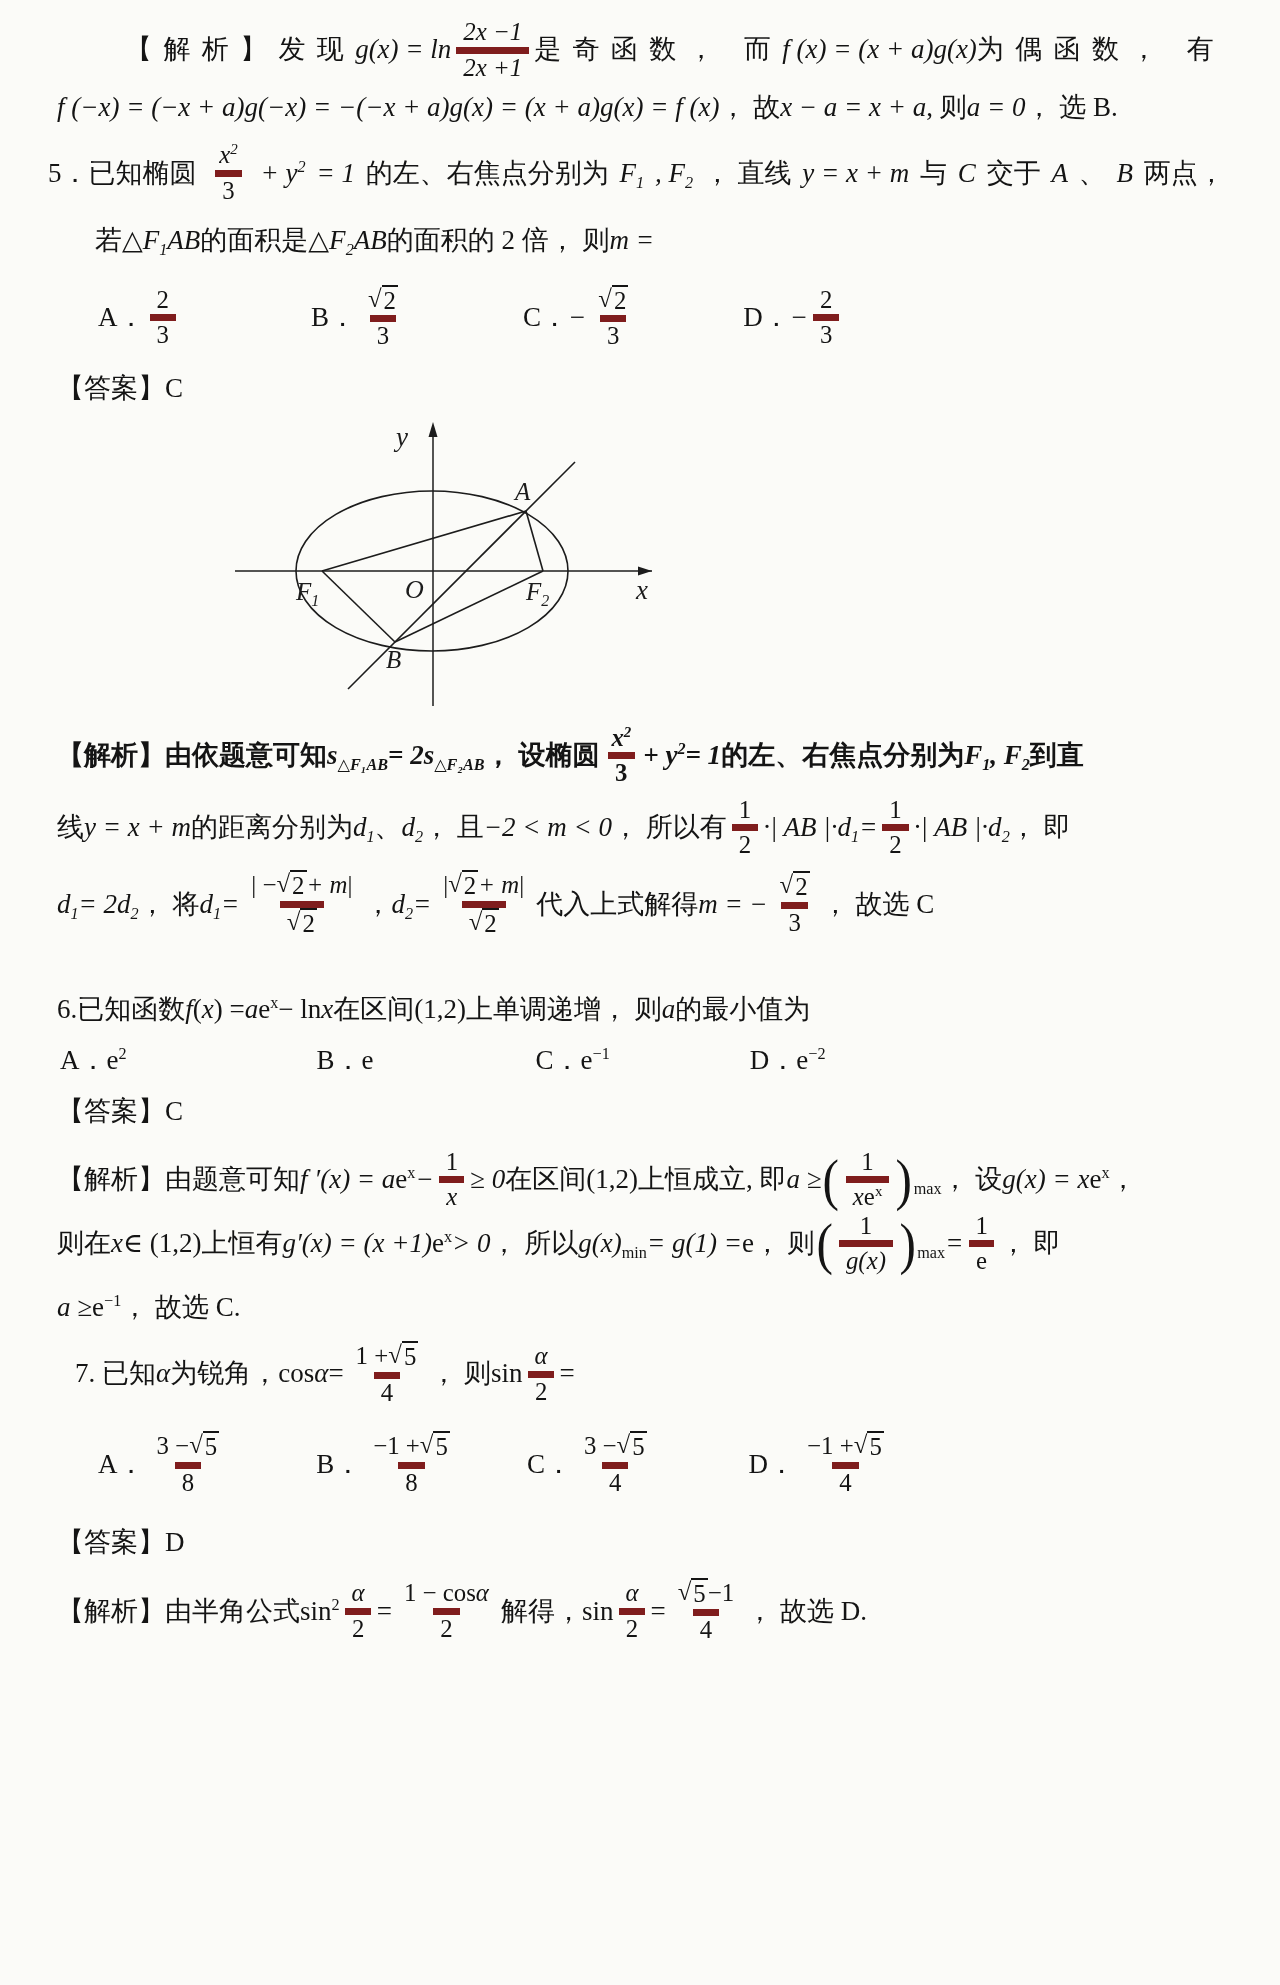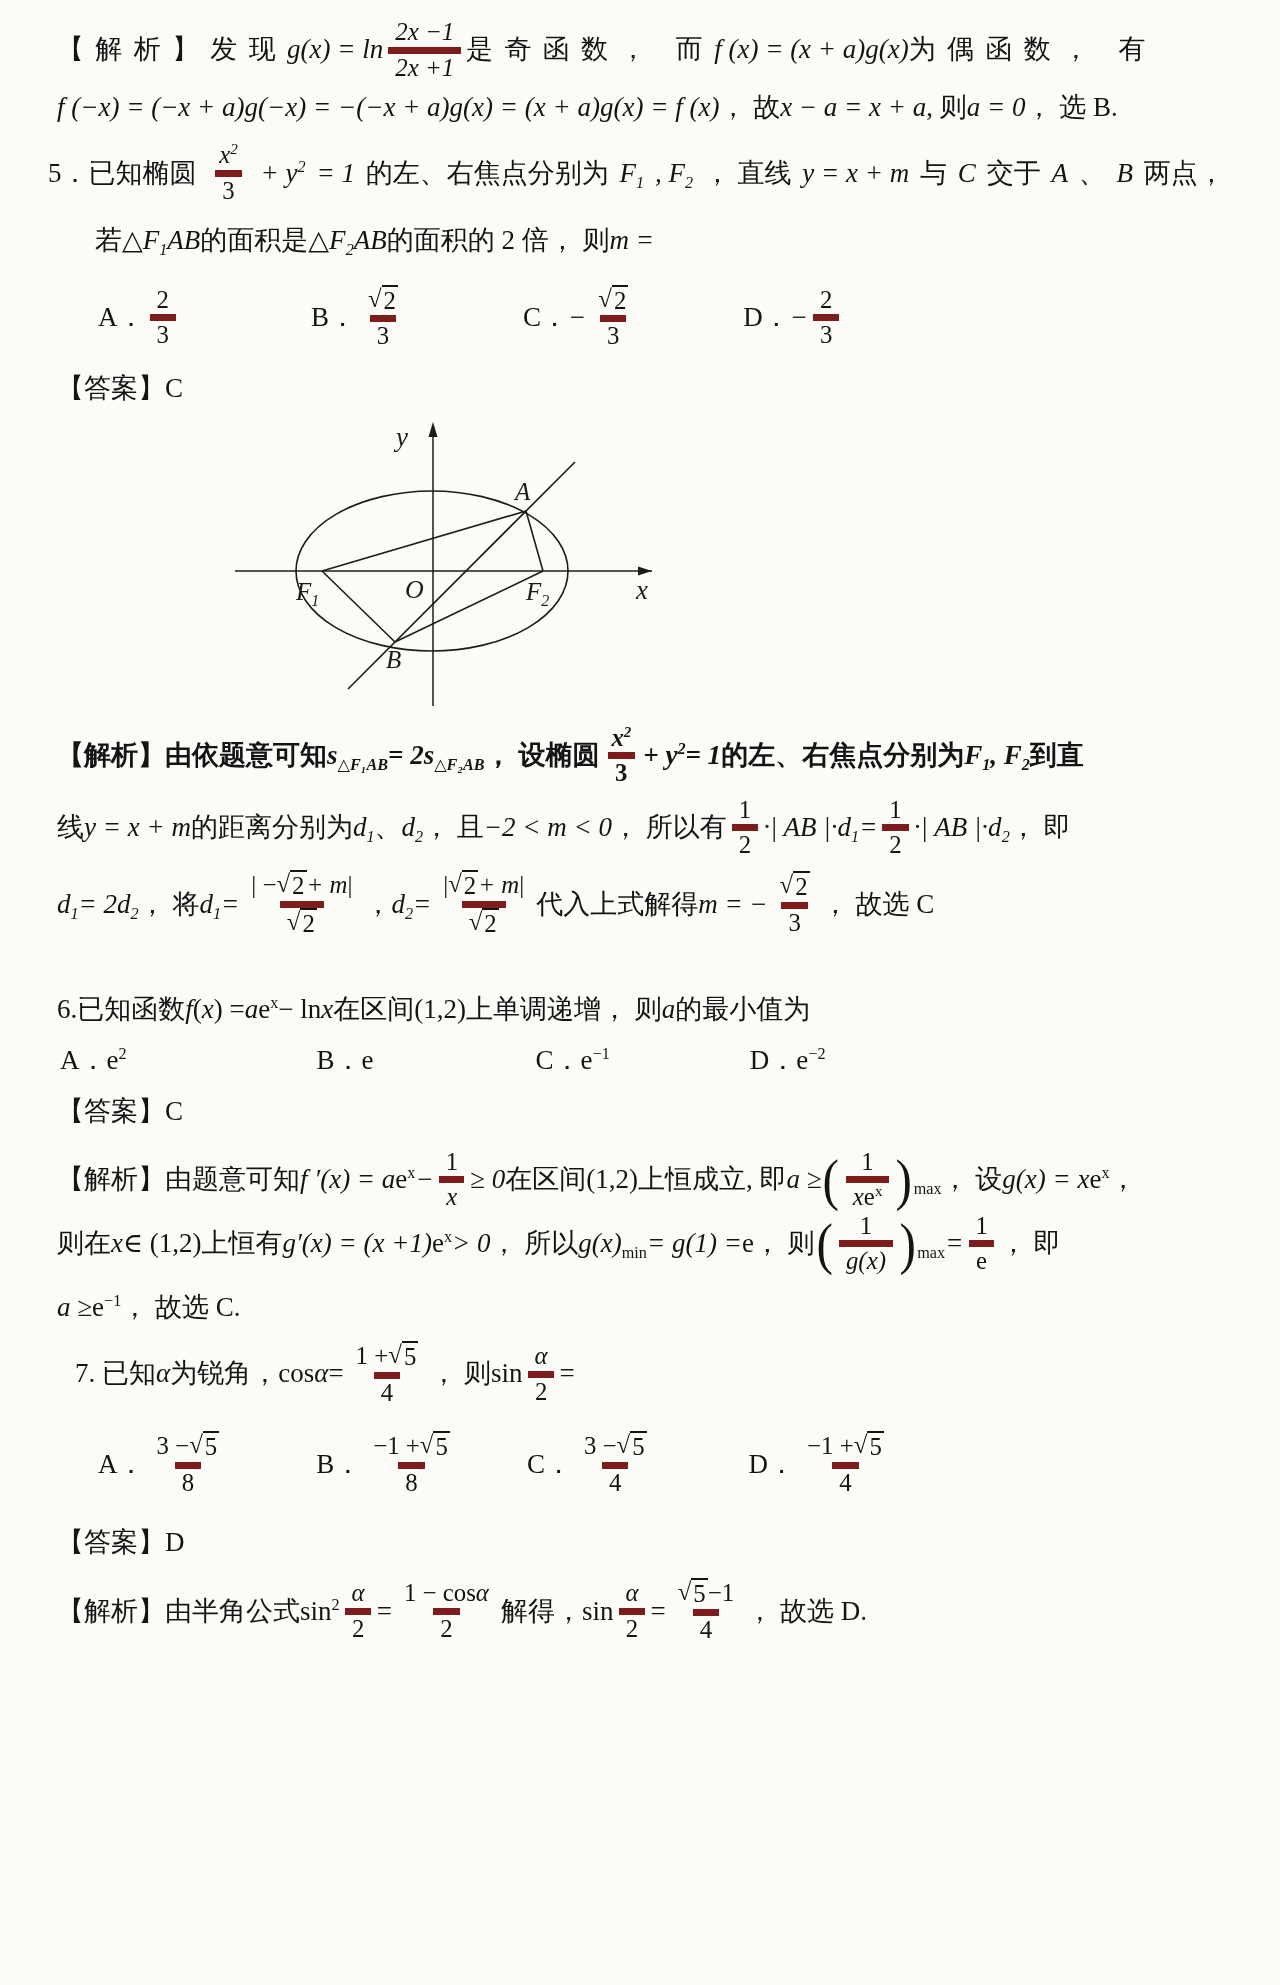--- a/index.html
+++ b/index.html
@@ -42,21 +42,21 @@
   .sp{display:inline-block;height:1px;}
   #figure-wrap{margin:6px 0 0 143px;}
   svg text{font-family:"Liberation Serif","DejaVu Serif",serif;}
 </style>
 </head>
 <body>
 
 <div id="doc">
 
   <div id="lines-a">
-      <div class="line spread" style="margin-top: 0px;">
+      <div class="line spread" style="margin-top: 0px; justify-content: flex-end;">
         <span class="t">【解析】发现 </span>
         <span class="m">g(x) = ln </span>
         <span class="frac">
           <span class="num">
             <span class="m">2x −1</span>
           </span>
           <span class="den">
             <span class="m">2x +1</span>
           </span>
         </span>

